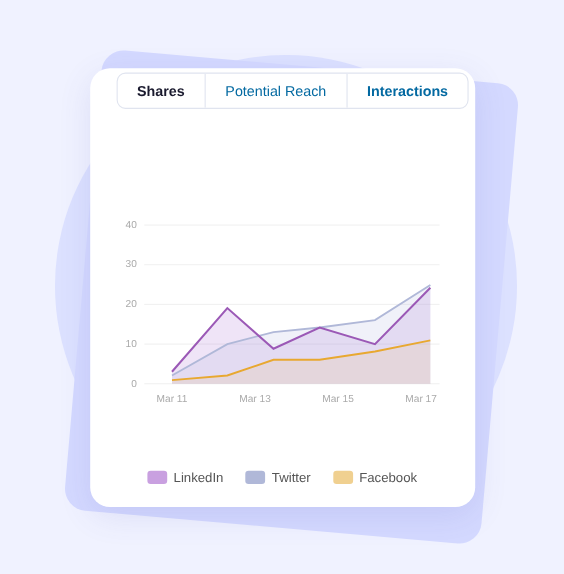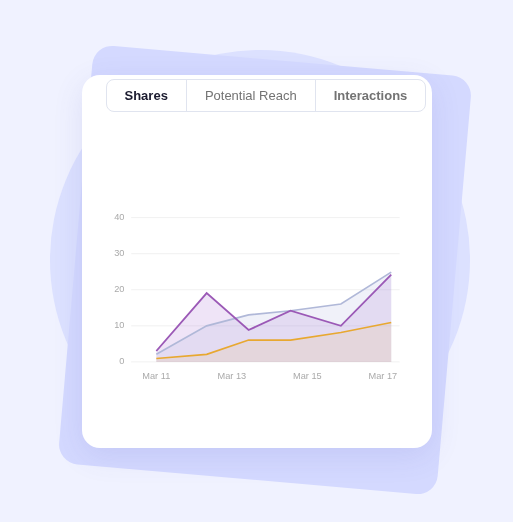--- a/index.html
+++ b/index.html
@@ -55,21 +55,21 @@
       border: 1.5px solid #e0e4ef;
       border-radius: 8px;
       overflow: hidden;
       margin-bottom: 16px;
       width: fit-content;
     }
 
     .tab {
       padding: 8px 18px;
       font-size: 13px;
-      color: #737373;
+      color: #0369a1;
       cursor: pointer;
       border-right: 1.5px solid #e0e4ef;
       background: transparent;
       white-space: nowrap;
     }
 
     .tab:last-child {
       border-right: none;
       font-weight: bold;
     }
@@ -159,13 +159,27 @@
       <polygon points="60,241 120,236 170,219 220,219 280,210 340,198 340,245 60,245" fill="rgba(235,195,120,0.18)"></polygon>
 
       <polyline points="60,236 120,202 170,189 220,184 280,176 340,138" fill="none" stroke="#b0b8d8" stroke-width="2"></polyline>
 
       <polyline points="60,232 120,163 170,207 220,184 280,202 340,141" fill="none" stroke="#9b59b6" stroke-width="2.2"></polyline>
 
       <polyline points="60,241 120,236 170,219 220,219 280,210 340,198" fill="none" stroke="#e8a830" stroke-width="2"></polyline>
     </svg>
   </div>
 
+  <div class="legend">
+    <div class="legend-item">
+      <div class="legend-swatch" style="background:#c9a0e0;"></div>
+      <span>LinkedIn</span>
+    </div>
+    <div class="legend-item">
+      <div class="legend-swatch" style="background:#b0b8d8;"></div>
+      <span>Twitter</span>
+    </div>
+    <div class="legend-item">
+      <div class="legend-swatch" style="background:#f0d090;"></div>
+      <span>Facebook</span>
+    </div>
+  </div>
 </div>
 
 </body></html>

